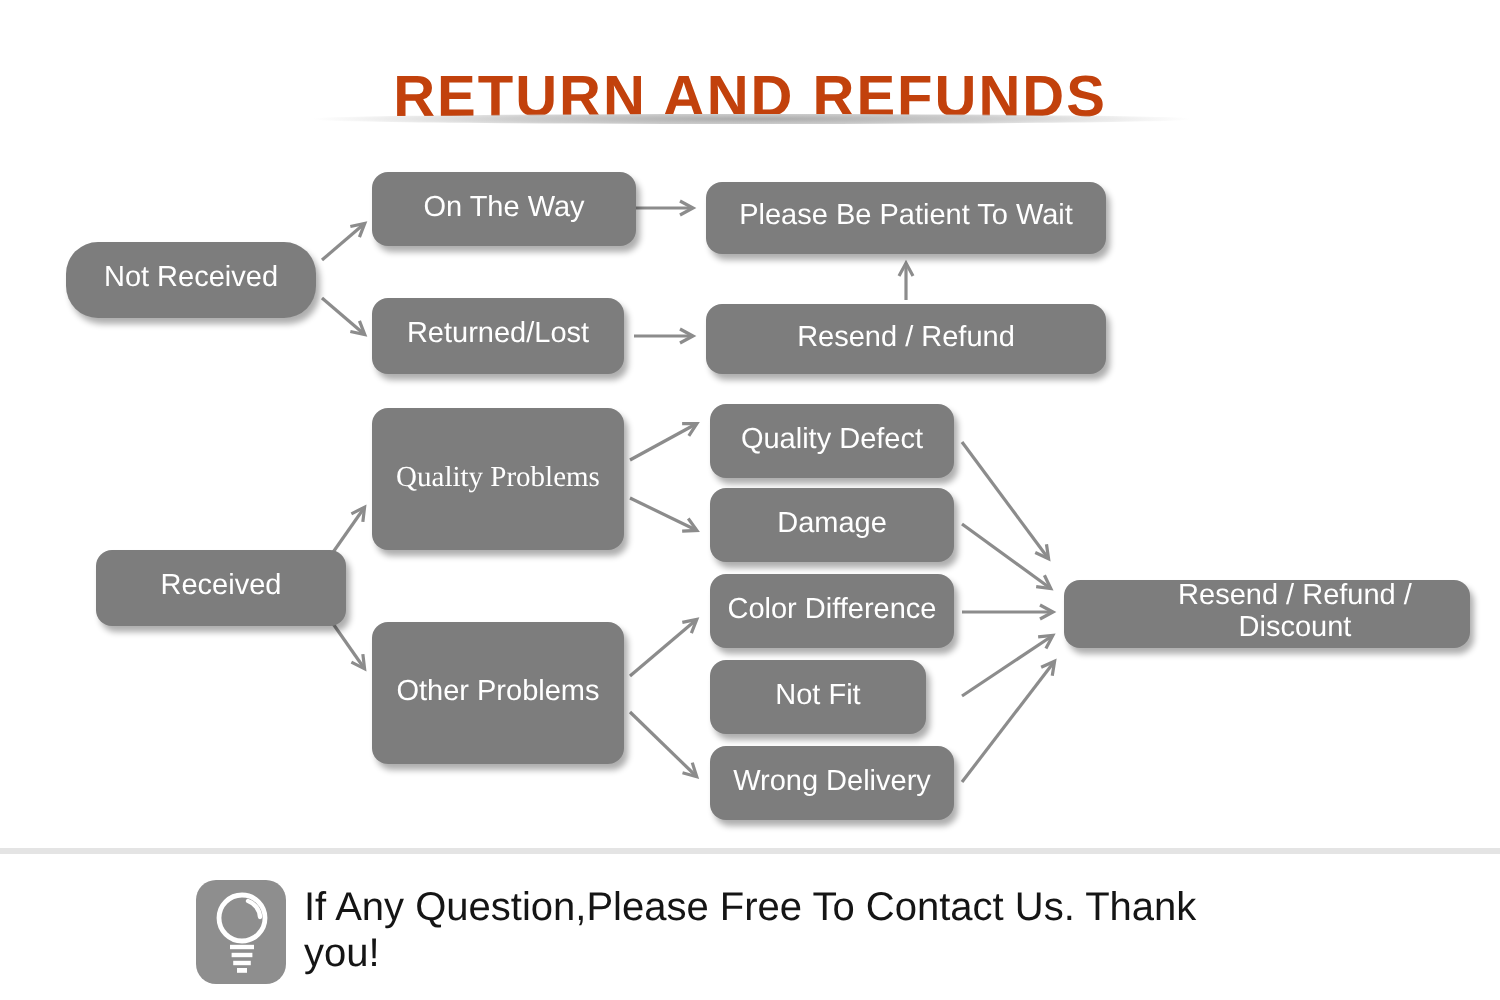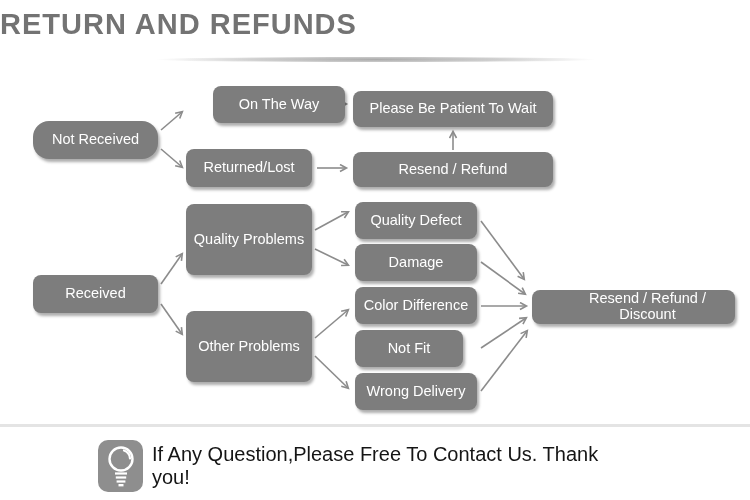--- a/index.html
+++ b/index.html
@@ -6,24 +6,24 @@
   html, body {
     width: 750px; height: 500px;
     background: #ffffff;
     font-family: "Liberation Sans", sans-serif;
     overflow: hidden;
     position: relative;
   }
   .stage { position: absolute; inset: 0; width: 750px; height: 500px; }
 
   .page-title {
-    position: absolute; left: 0; top: 8px; width: 750px;
-    text-align: left;
+    position: absolute; left: 0; top: 33px; width: 750px;
+    text-align: center;
     font-size: 29px; font-weight: bold; letter-spacing: 1px;
-    color: #737373;
+    color: #c2410c;
   }
   .title-underline {
     position: absolute; left: 152px; top: 57px; width: 448px; height: 5px;
     background: radial-gradient(ellipse 50% 100% at 50% 50%, #ababab 0%, #cfcfcf 55%, rgba(255,255,255,0) 98%);
     border-radius: 50%;
   }
 
   .node {
     position: absolute;
     background: #7d7d7d;
@@ -82,27 +82,27 @@
       <line x1="315" y1="356" x2="348" y2="388" marker-end="url(#arrow)"></line>
       <line x1="481" y1="221" x2="524" y2="279" marker-end="url(#arrow)"></line>
       <line x1="481" y1="262" x2="525" y2="294" marker-end="url(#arrow)"></line>
       <line x1="481" y1="306" x2="526" y2="306" marker-end="url(#arrow)"></line>
       <line x1="481" y1="348" x2="526" y2="318" marker-end="url(#arrow)"></line>
       <line x1="481" y1="391" x2="527" y2="331" marker-end="url(#arrow)"></line>
     </g>
   </svg>
 
   <div class="node" style="left:33px; top:121px; width:125px; height:38px;border-radius:16px;">Not Received</div>
-  <div class="node" style="left:186px; top:86px; width:132px; height:37px;margin-left:27px;">On The Way</div>
+  <div class="node" style="left:186px; top:86px; width:132px; height:37px;">On The Way</div>
   <div class="node" style="left:353px; top:91px; width:200px; height:36px;">Please Be Patient To Wait</div>
   <div class="node" style="left:186px; top:149px; width:126px; height:38px;">Returned/Lost</div>
   <div class="node" style="left:353px; top:152px; width:200px; height:35px;">Resend / Refund</div>
 
-  <div class="node" style="left:33px; top:275px; width:125px; height:38px;">Received</div>
-  <div class="node" style="left:186px; top:204px; width:126px; height:71px;">Quality Problems</div>
+  <div class="node" style="left:48px; top:275px; width:125px; height:38px;">Received</div>
+  <div class="node" style="left:186px; top:204px; width:126px; height:71px;font-family:Liberation Serif, serif;">Quality Problems</div>
   <div class="node" style="left:186px; top:311px; width:126px; height:71px;">Other Problems</div>
 
   <div class="node" style="left:355px; top:202px; width:122px; height:37px;">Quality Defect</div>
   <div class="node" style="left:355px; top:244px; width:122px; height:37px;">Damage</div>
   <div class="node" style="left:355px; top:287px; width:122px; height:37px;">Color Difference</div>
   <div class="node" style="left:355px; top:330px; width:108px; height:37px;">Not Fit</div>
   <div class="node" style="left:355px; top:373px; width:122px; height:37px;">Wrong Delivery</div>
 
   <div class="node" style="left:532px; top:290px; width:203px; height:34px;padding-left:28px;">Resend / Refund / Discount</div>
 

